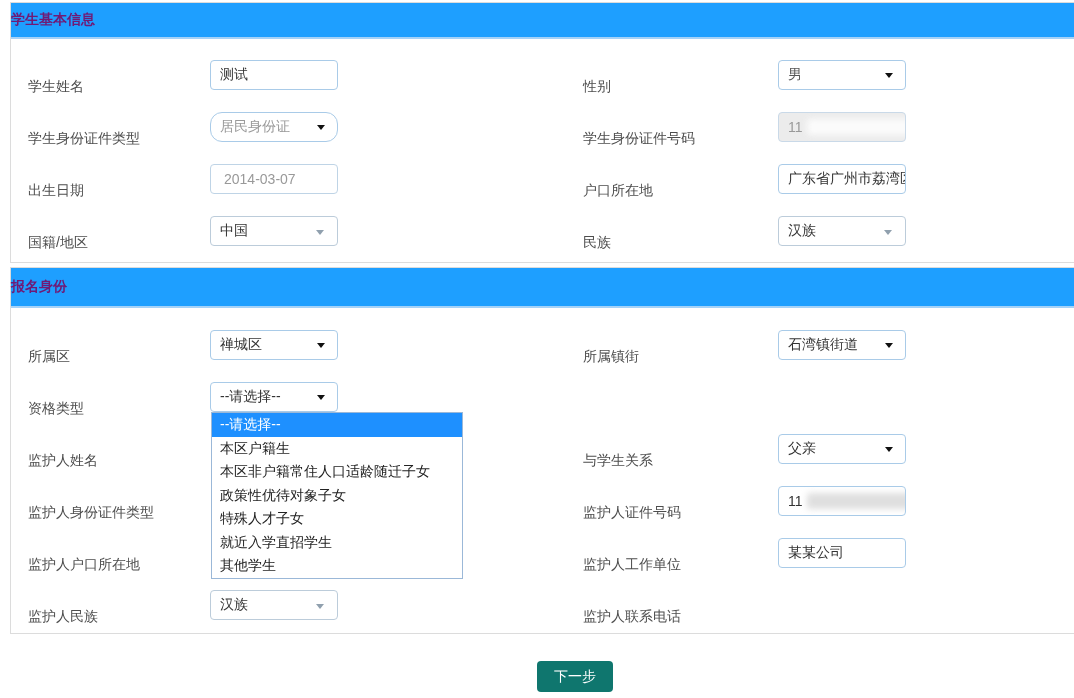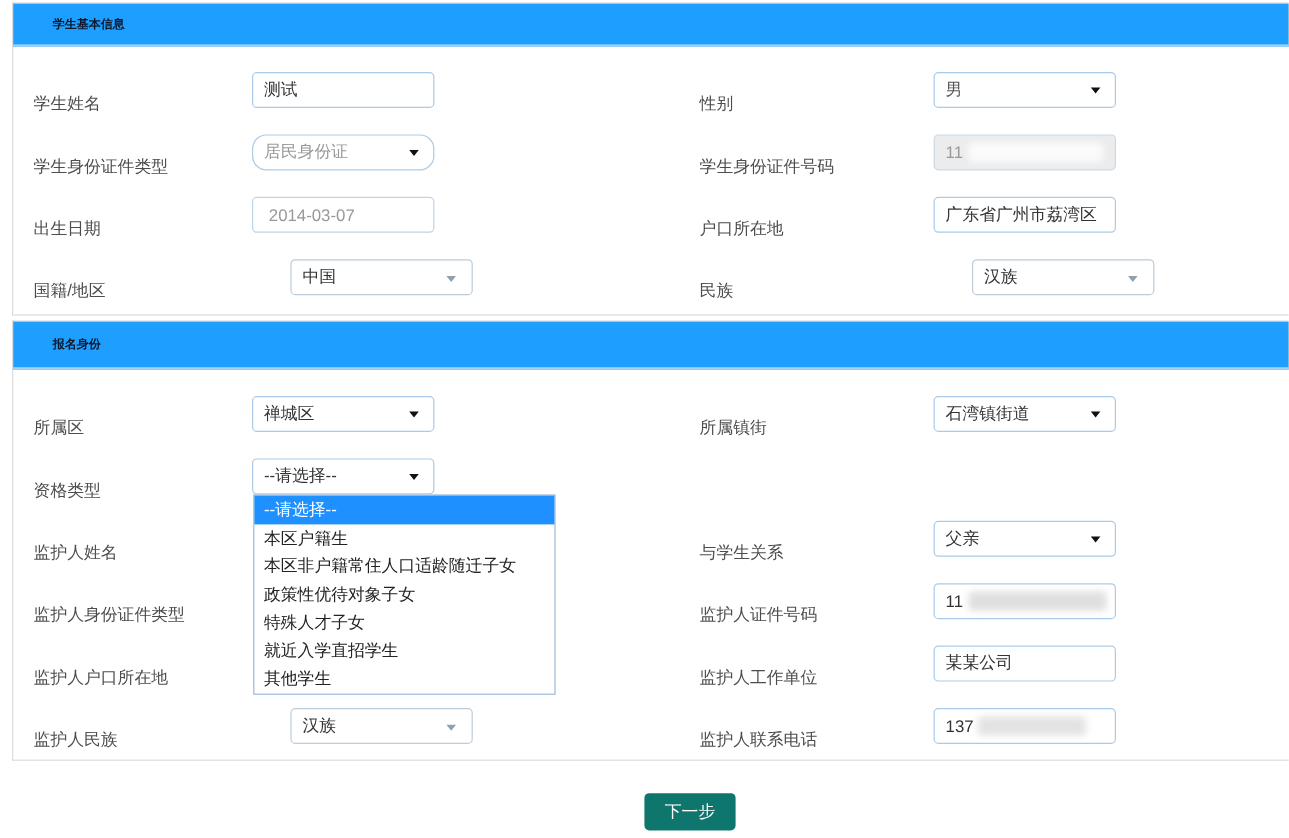--- a/index.html
+++ b/index.html
@@ -6,54 +6,54 @@
   html,body { margin:0; padding:0; }
   body {
     width:1074px; height:698px; overflow:hidden; position:relative;
     background:#fff;
     font-family:"Liberation Sans","DejaVu Sans",sans-serif;
   }
   .panel { margin-left:10px; border:1px solid #dcdcdc; border-right:none; background:#fff; }
   #panel1 { margin-top:2px; }
   #panel2 { margin-top:4px; }
   .panel-header {
-    background:#1e9fff; color:#0f172a; font-weight:bold; font-size:10px;
-    display:flex; align-items:center; padding-left:33px;
+    background:#1e9fff; color:#701a75; font-weight:bold; font-size:14px;
+    display:flex; align-items:center; padding-left:0;
     border-bottom:2px solid #a5d2f8;
   }
   #panel1 .panel-header { height:36px; }
   #panel2 .panel-header { height:40px; }
   #panel1 .panel-body { padding:10px 0 5px 0; }
   #panel2 .panel-body { padding:11px 0 2px 0; }
 
   .frow { position:relative; height:52px; }
   .flabel { position:absolute; top:29px; font-size:14px; color:#4d4d4d; white-space:nowrap; }
   .flabel.lft { left:17px; }
   .flabel.rgt { left:572px; }
-  .fctl { position:absolute; top:11px; height:30px; width:152px; }
+  .fctl { position:absolute; top:11px; height:30px; width:128px; }
   .fctl.lft { left:199px; }
   .fctl.rgt { left:767px; }
 
   .tinput, .nselect, .sselect {
     border:1px solid #a9cbe8; border-radius:4px; background:#fff;
     display:flex; align-items:center; padding:0 9px;
     font-size:14px; color:#333; width:100%; height:100%;
     position:relative; white-space:nowrap; overflow:hidden; cursor:default;
   }
   .tinput.gray-bg { background:#ececec; color:#999; border-color:#c9d9e8; }
   .tinput.gray-text { color:#999; border-color:#bfd4e6;padding-left:13px; }
   .nselect { cursor:pointer; padding-right:24px; }
   .nselect::after {
     content:""; position:absolute; right:12px; top:12px;
     border-left:4px solid transparent; border-right:4px solid transparent;
     border-top:5px solid #111;
   }
   .nselect.gray-text { color:#999;border-radius:12px; }
   .nselect.dim-text { color:#555; }
-  .sselect { cursor:pointer; padding-right:12px; border-color:#bcccda;margin-left:32px; }
+  .sselect { cursor:pointer; padding-right:12px; border-color:#bcccda; }
   .sselect::after {
     content:""; position:absolute; right:13px; top:13px;
     border-left:4px solid transparent; border-right:4px solid transparent;
     border-top:5px solid #90a0ae;
   }
   .blur-patch { height:16px; border-radius:3px; margin-left:4px; filter:blur(3px); flex:none; }
   .patch-light { background:#fbfbfb; width:112px; }
   .patch-gray  { background:#dfdfdf; width:115px; }
   .patch-gray-sm { background:#e3e3e3; width:90px; }
 
@@ -219,26 +219,20 @@
     </div>
 
     <div class="frow">
       <span class="flabel lft">监护人民族</span>
       <div class="fctl lft">
           <div class="sselect">
             <span>汉族</span>
           </div>
         </div>
       <span class="flabel rgt">监护人联系电话</span>
-      <div class="fctl rgt">
-          <div class="tinput">
-            <span>137</span>
-            <span class="blur-patch patch-gray-sm"></span>
-          </div>
-        </div>
     </div>
 
   </div>
 </div>
 
 <div class="footer">
   <button class="next-btn">下一步</button>
 </div>
 
 </body></html>

